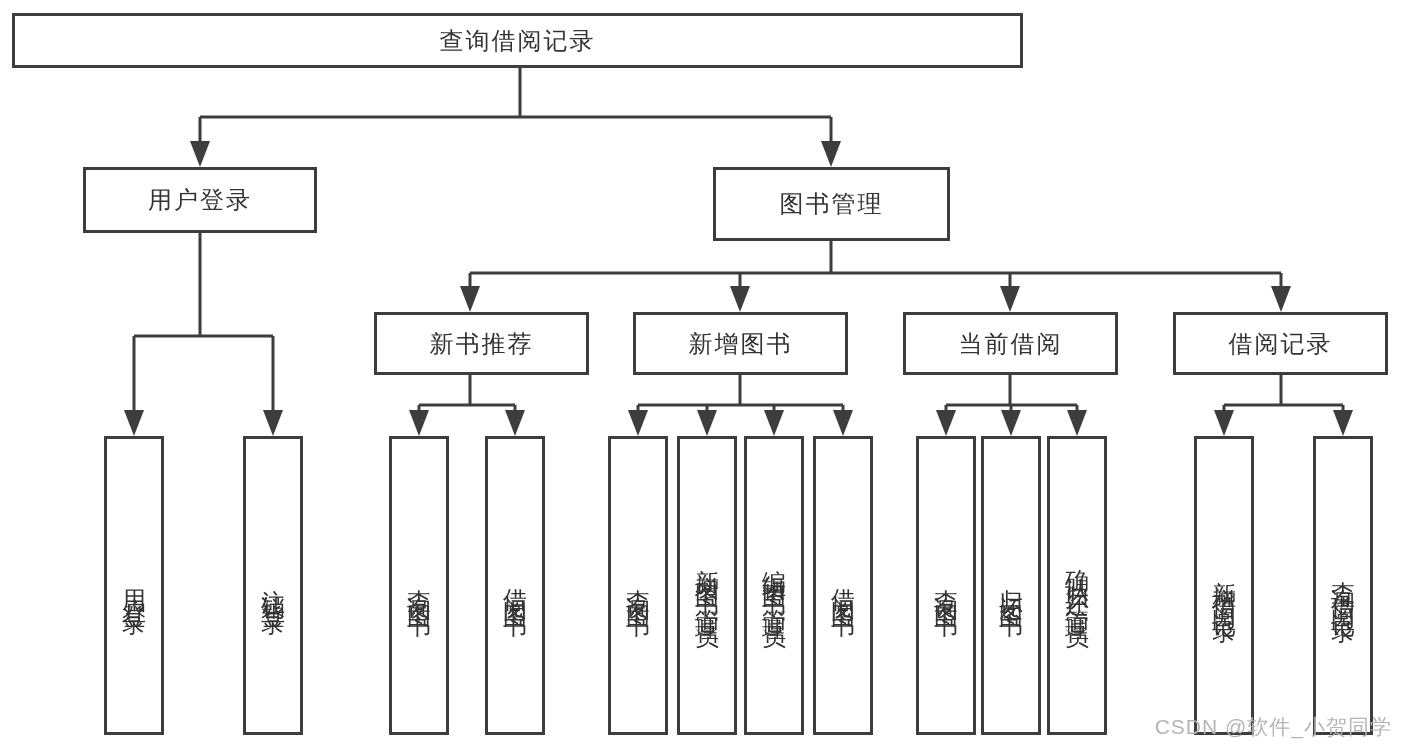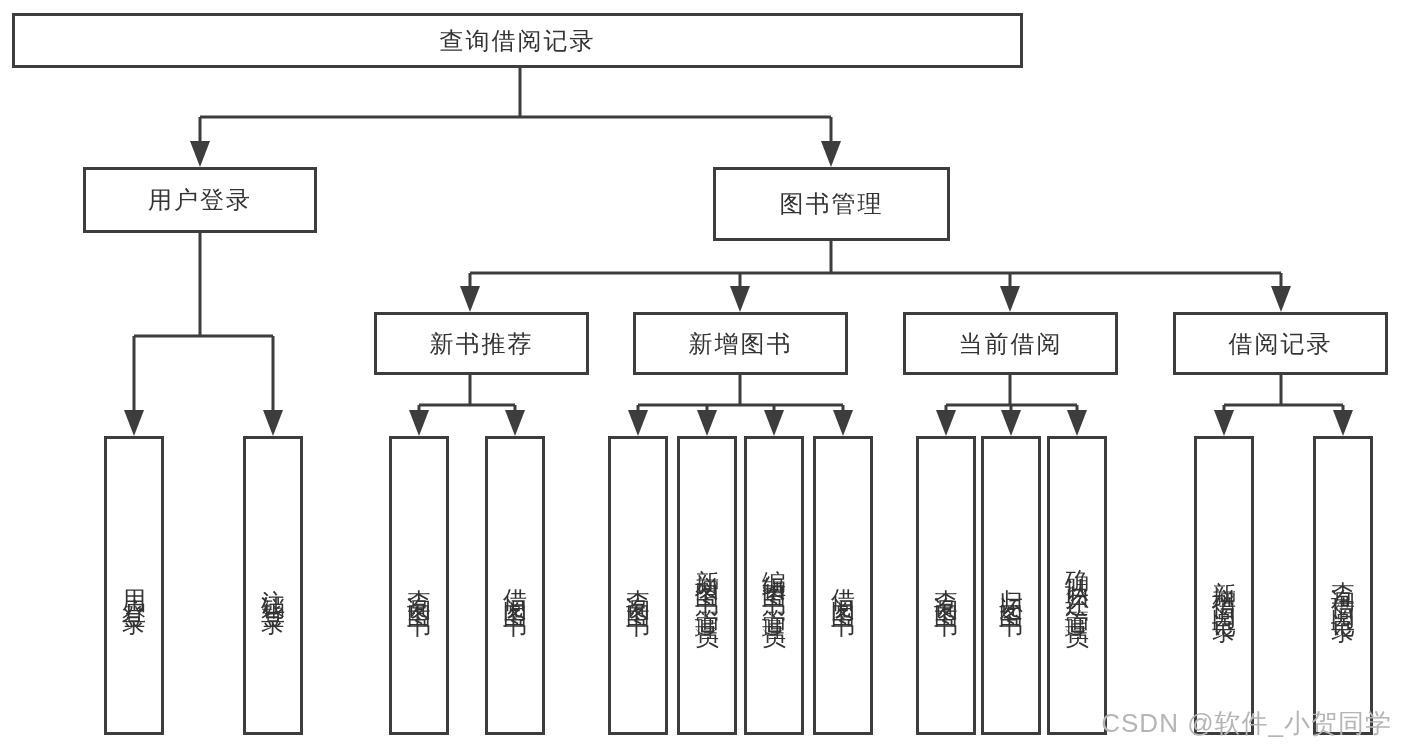--- a/index.html
+++ b/index.html
@@ -31,21 +31,21 @@
   .node.leaf{
     writing-mode:vertical-rl;
     text-orientation:mixed;
     text-align:center;
     font-size:24px;
     letter-spacing:8px;
     line-height:54px;
   }
   .watermark{
     position:absolute;right:13px;bottom:6px;
-    color:var(--wm);font-size:26px;letter-spacing:1px;
+    color:var(--wm);font-size:21px;letter-spacing:1px;
     white-space:nowrap;
   }
 </style>
 </head>
 <body>
 
 <div class="canvas">
 
   <svg class="connector-layer" viewBox="0 0 1405 747" xmlns="http://www.w3.org/2000/svg">
 

